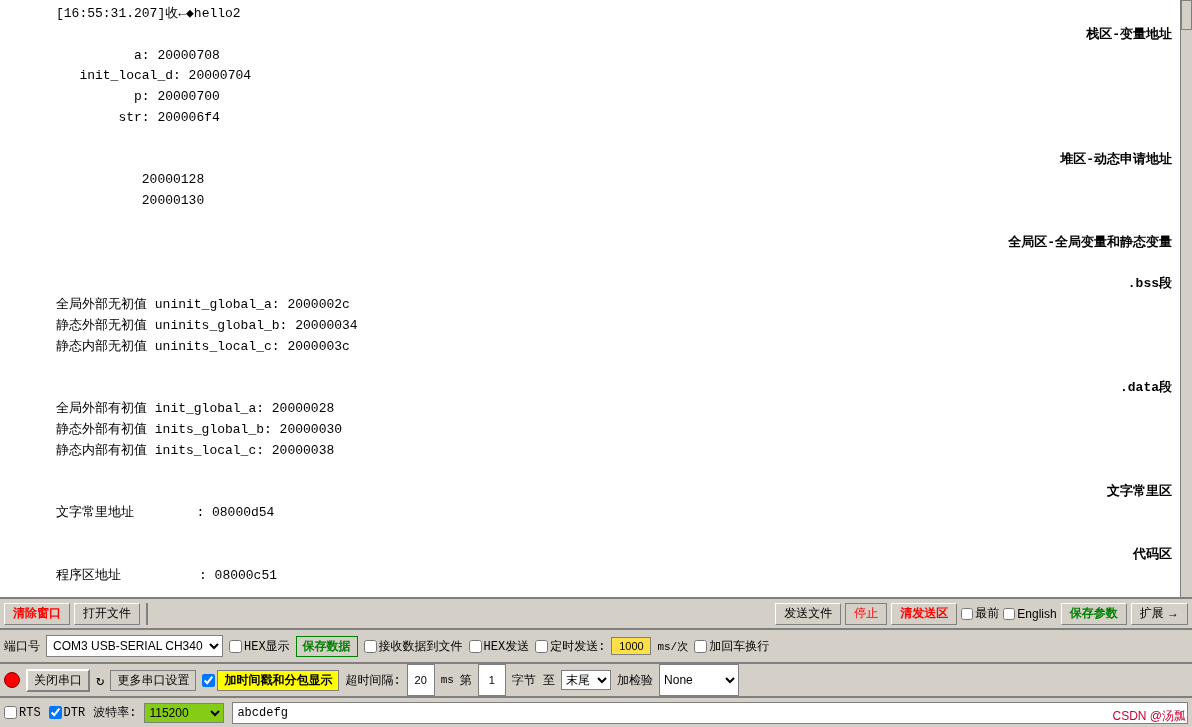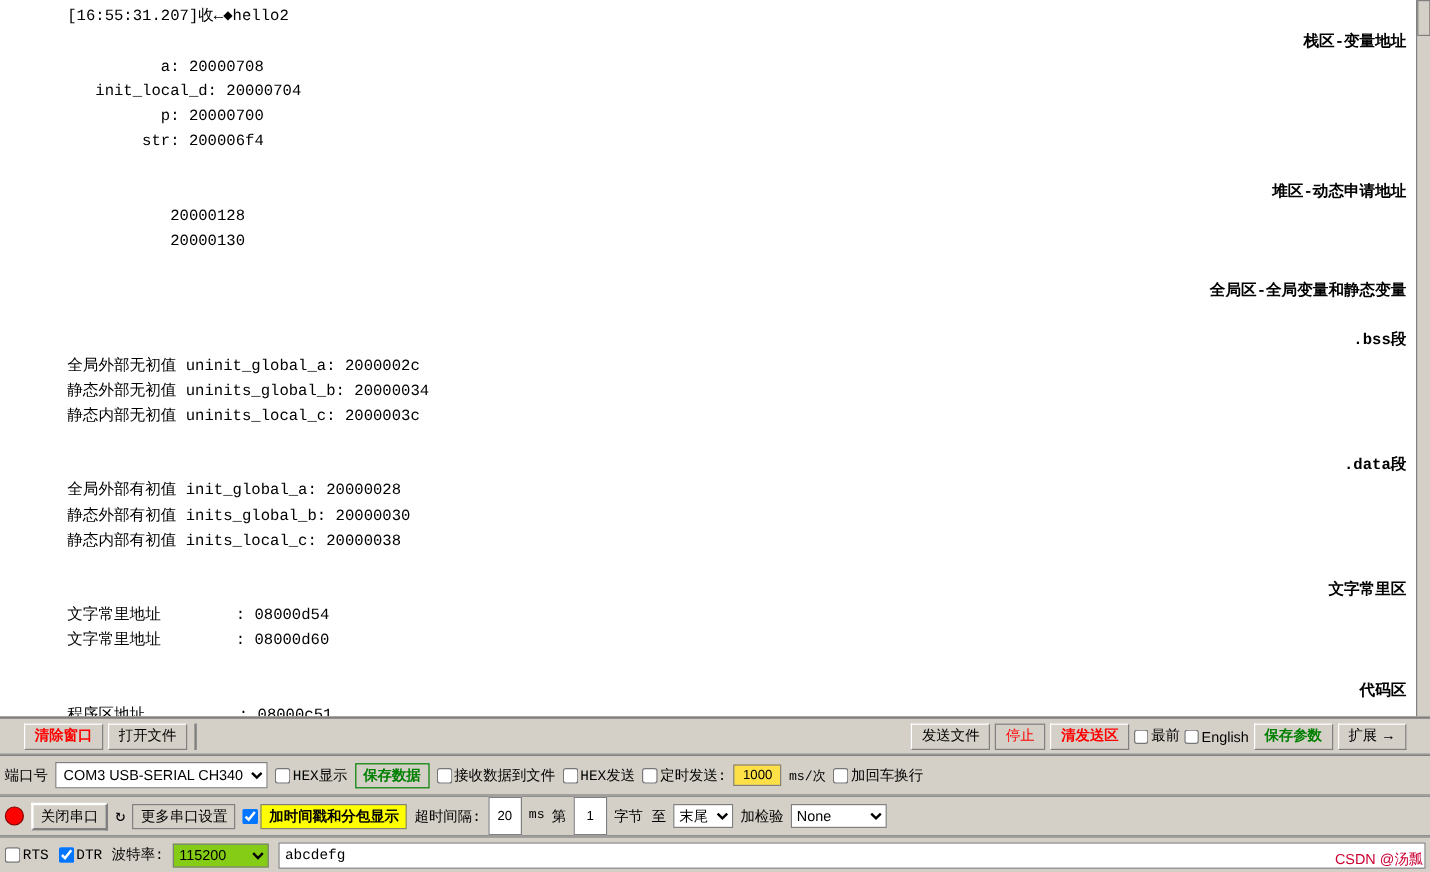--- a/index.html
+++ b/index.html
@@ -69,21 +69,21 @@
       position: absolute;
       bottom: 98px;
       left: 0;
       right: 0;
       height: 32px;
       background: #d4d0c8;
       border-top: 2px solid #808080;
       border-bottom: 1px solid #808080;
       display: flex;
       align-items: center;
-      padding: 0 20px;
+      padding: 0 4px;
       gap: 4px;
     }
 
     .btn {
       height: 22px;
       padding: 0 8px;
       background: #d4d0c8;
       border: 1px solid #808080;
       border-top-color: #fff;
       border-left-color: #fff;
@@ -306,21 +306,21 @@
       background: #fff;
       border: 1px solid #808080;
       min-width: 50px;
     }
 
     .verify-label {
       font-size: 12px;
     }
 
     .verify-select {
-      height: 20px;
+      height: 32px;
       font-size: 12px;
       background: #fff;
       border: 1px solid #808080;
       min-width: 80px;
     }
 
     
     .bottom-bar {
       position: absolute;
       bottom: 0;
@@ -414,21 +414,20 @@
   <div class="line">静态外部无初值 uninits_global_b: 20000034</div>
   <div class="line">静态内部无初值 uninits_local_c: 2000003c</div>
   <div class="line">&nbsp;</div>
   <div class="line bold-text">.data段</div>
   <div class="line">全局外部有初值 init_global_a: 20000028</div>
   <div class="line">静态外部有初值 inits_global_b: 20000030</div>
   <div class="line">静态内部有初值 inits_local_c: 20000038</div>
   <div class="line">&nbsp;</div>
   <div class="line bold-text">文字常里区</div>
   <div class="line">文字常里地址        : 08000d54</div>
-  <div class="line">文字常里地址        : 08000d60</div>
   <div class="line">&nbsp;</div>
   <div class="line bold-text">代码区</div>
   <div class="line">程序区地址          : 08000c51</div>
 
 </div>
 
 <div class="scrollbar">
   <div class="scrollbar-thumb"></div>
 </div>
 

